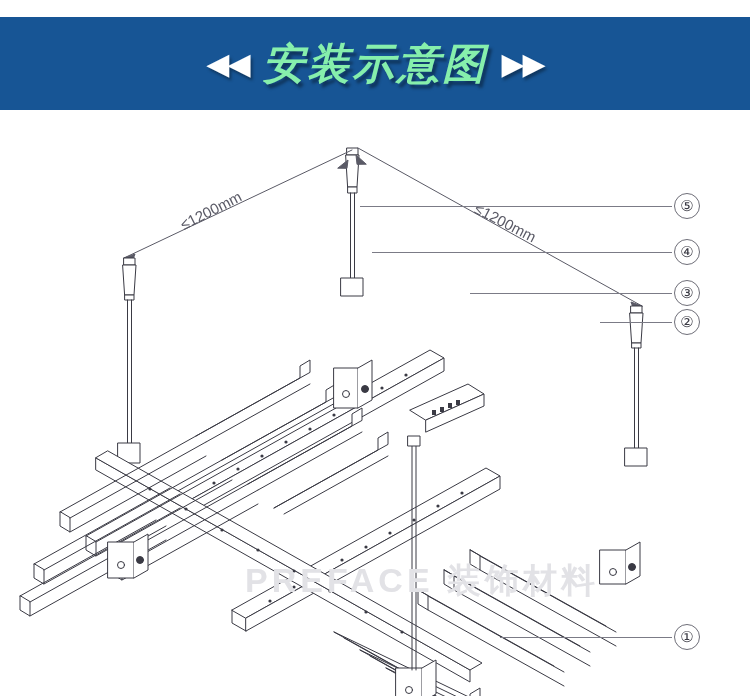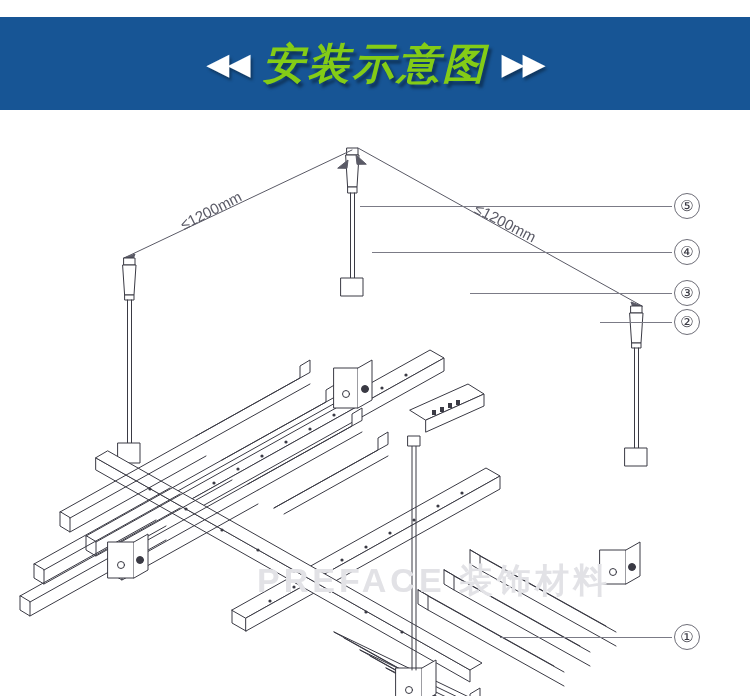--- a/index.html
+++ b/index.html
@@ -20,21 +20,21 @@
     gap:14px;
   }
   .banner-arrows{
     display:flex;align-items:center;gap:2px;
     color:#ffffff;font-size:30px;line-height:1;
     text-shadow:2px 3px 3px rgba(0,0,0,.35);
   }
   .banner-arrows.left{letter-spacing:-2px;}
   .banner-arrows.right{letter-spacing:-2px;}
   .banner-title{
-    color:#84cc16;
+    color:#86efac;
     font-size:42px;
     font-weight:bold;
     letter-spacing:3px;
     font-family:"DejaVu Sans","Liberation Sans",sans-serif;
     text-shadow:3px 4px 3px rgba(0,0,0,.38);
     white-space:nowrap;
     font-style:italic;
   }
 
   
@@ -75,21 +75,20 @@
     position:absolute;
     left:245px;top:448px;
     width:300px;
     color:#e2e2e6;
     font-size:34px;
     letter-spacing:4px;
     font-weight:bold;
     white-space:nowrap;
     pointer-events:none;
     user-select:none;
-    margin-left:12px;
   }
 </style>
 </head>
 <body>
 
 <div id="page">
 
   <div class="banner">
     <span class="banner-arrows left">◀◀</span>
     <span class="banner-title">安装示意图</span>

